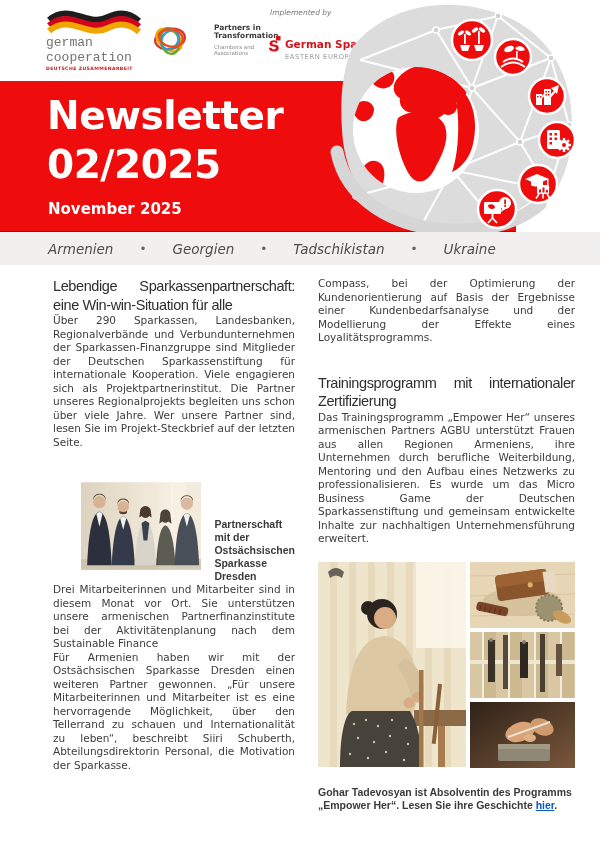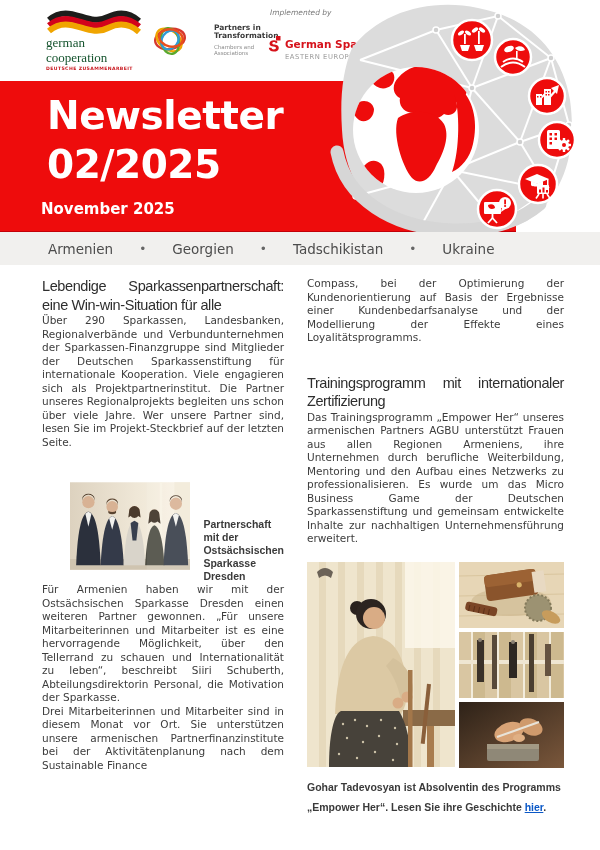--- a/index.html
+++ b/index.html
@@ -1,62 +1,62 @@
 <!DOCTYPE html>
 <html lang="de"><head>
 <meta charset="utf-8">
 <style>
   html,body{margin:0;padding:0;background:#fff;}
   .page{position:relative;width:600px;height:850px;background:#fff;overflow:hidden;
         font-family:"DejaVu Sans",sans-serif;}
 
   
   .gc-logo{position:absolute;left:46px;top:8px;width:100px;}
-  .gc-name{font-family:Liberation Serif, serif;font-size:13px;line-height:13px;color:#14532d;margin-top:2px;}
+  .gc-name{font-family:Liberation Mono, monospace;font-size:13px;line-height:13px;color:#737373;margin-top:2px;}
   .gc-sub{font-size:4.6px;letter-spacing:.4px;color:#c8161d;margin-top:2px;font-weight:bold;}
   .pit-logo{position:absolute;left:148px;top:18px;display:flex;align-items:center;}
   .pit-text{margin-left:22px;}
   .pit-title{font-size:7.5px;line-height:8.5px;font-weight:bold;color:#3a3a3a;white-space:pre-line;}
   .pit-sub{font-size:5.5px;line-height:6.5px;color:#8c8c8c;margin-top:3px;white-space:pre-line;}
   .implemented{position:absolute;left:270px;top:8px;font-size:7.5px;font-style:italic;color:#7a7a7a;}
   .dsik{position:absolute;left:268px;top:36px;}
   .dsik-row{display:flex;align-items:center;}
   .dsik-title{font-size:10.5px;font-weight:bold;color:#d6121b;margin-left:4px;}
   .dsik-sub{font-size:6.8px;letter-spacing:.55px;color:#9b9b9b;margin-left:17px;margin-top:1px;}
 
   
   .banner{position:absolute;left:0;top:81px;width:516px;height:150px;background:#ee0c0c;border-bottom:1px solid #c30008;}
   .banner-title{position:absolute;left:47px;top:10px;font-size:39px;line-height:49px;font-weight:bold;
                 color:#fff;white-space:pre-line;letter-spacing:-.5px;}
-  .banner-date{position:absolute;left:41px;top:119px;font-size:15px;font-weight:bold;color:#fff;}
+  .banner-date{position:absolute;left:48px;top:119px;font-size:15px;font-weight:bold;color:#fff;}
   .deco{position:absolute;top:0;right:0;width:270px;height:236px;pointer-events:none;}
 
   
   .nav{position:absolute;left:0;top:232px;width:600px;height:33px;background:#f1f0ee;
        display:flex;align-items:center;box-sizing:border-box;padding-left:48px;gap:26px;
-       font-size:13.5px;color:#4c4c4c;}
+       font-size:13.5px;color:#4c4c4c;font-style:italic;}
   .nav-item{cursor:pointer;}
   .nav-bullet{font-size:12px;color:#666;}
 
   
-  .content{position:absolute;left:42px;top:277px;width:522px;display:grid;
+  .content{position:absolute;left:53px;top:277px;width:522px;display:grid;
            grid-template-columns:242px 257px;column-gap:23px;color:#3c3c3c;}
   .h-line1,.h-line2{font-family:"Liberation Sans",sans-serif;font-size:14.5px;line-height:18.5px;
                     color:#2e2e2e;letter-spacing:-.4px;}
   .h-line1{text-align:justify;text-align-last:justify;}
   p.body{font-size:10.5px;line-height:13.5px;text-align:justify;margin:0;
          hyphens:auto;-webkit-hyphens:auto;word-spacing:.2px;}
   .mt14{margin-top:13px;} .mt20{margin-top:19px;} .mt16{margin-top:16px;} .mt34{margin-top:29px;}
   .photo-row{margin-top:20px;display:flex;margin-left:28px;}
   .photo-caption{font-family:"Liberation Sans",sans-serif;font-weight:bold;font-size:10.5px;line-height:13px;
                  margin-left:13px;align-self:flex-end;white-space:pre-line;color:#3a3a3a;}
   .collage{margin-top:16px;display:flex;gap:4px;}
   .collage-side{display:flex;flex-direction:column;gap:4px;}
-  .caption2{font-family:"Liberation Sans",sans-serif;font-weight:bold;font-size:10.5px;line-height:20px;
-            margin-top:9px;color:#3a3a3a;}
+  .caption2{font-family:"Liberation Sans",sans-serif;font-weight:bold;font-size:10.5px;line-height:13px;
+            margin-top:18px;color:#3a3a3a;}
   .caption2 a{color:#0a58c7;text-decoration:underline;cursor:pointer;}
   svg{display:block;}
 </style>
 </head>
 <body>
 
 <div class="page">
 
   <div class="gc-logo">
     <svg width="96" height="26" viewBox="0 0 96 26">
@@ -310,22 +310,22 @@
           <circle cx="138" cy="28" r="8" fill="#d8b294"></circle>
           <path d="M130,26 a8,8 0 0 1 16,0 l0,-3 a8,6 0 0 0 -16,0 Z" fill="#4a3726"></path>
           <rect x="100" y="0" width="57" height="114" fill="#ffffff" opacity="0.10"></rect>
         </svg>
         <div class="photo-caption">Partnerschaft
 mit der
 Ostsächsischen
 Sparkasse Dresden</div>
       </div>
 
+      <p class="body mt16">Drei Mitarbeiterinnen und Mitarbeiter sind in diesem Monat vor Ort. Sie unterstützen unsere armenischen Partnerfinanzinstitute bei der Aktivitätenplanung nach dem Sustainable Finance</p>
       <p class="body mt20">Für Armenien haben wir mit der Ostsächsischen Sparkasse Dresden einen weiteren Partner gewonnen. „Für unsere Mitarbeiterinnen und Mitarbeiter ist es eine hervorragende Möglichkeit, über den Tellerrand zu schauen und Internationalität zu leben“, beschreibt Siiri Schuberth, Abteilungsdirektorin Personal, die Motivation der Sparkasse.</p>
-      <p class="body mt16">Drei Mitarbeiterinnen und Mitarbeiter sind in diesem Monat vor Ort. Sie unterstützen unsere armenischen Partnerfinanzinstitute bei der Aktivitätenplanung nach dem Sustainable Finance</p>
     </div>
 
     <div>
       <p class="body">Compass, bei der Optimierung der Kundenorientierung auf Basis der Ergebnisse einer Kundenbedarfsanalyse und der Modellierung der Effekte eines Loyalitätsprogramms.</p>
       <div class="h-line1 mt34">Trainingsprogramm mit internationaler</div>
       <div class="h-line2">Zertifizierung</div>
       <p class="body mt14">Das Trainingsprogramm „Empower Her“ unseres armenischen Partners AGBU unterstützt Frauen aus allen Regionen Armeniens, ihre Unternehmen durch berufliche Weiterbildung, Mentoring und den Aufbau eines Netzwerks zu professionalisieren. Es wurde um das Micro Business Game der Deutschen Sparkassenstiftung und gemeinsam entwickelte Inhalte zur nachhaltigen Unternehmensführung erweitert.</p>
 
       <div class="collage">
         <svg width="148" height="205" viewBox="0 0 148 205">

